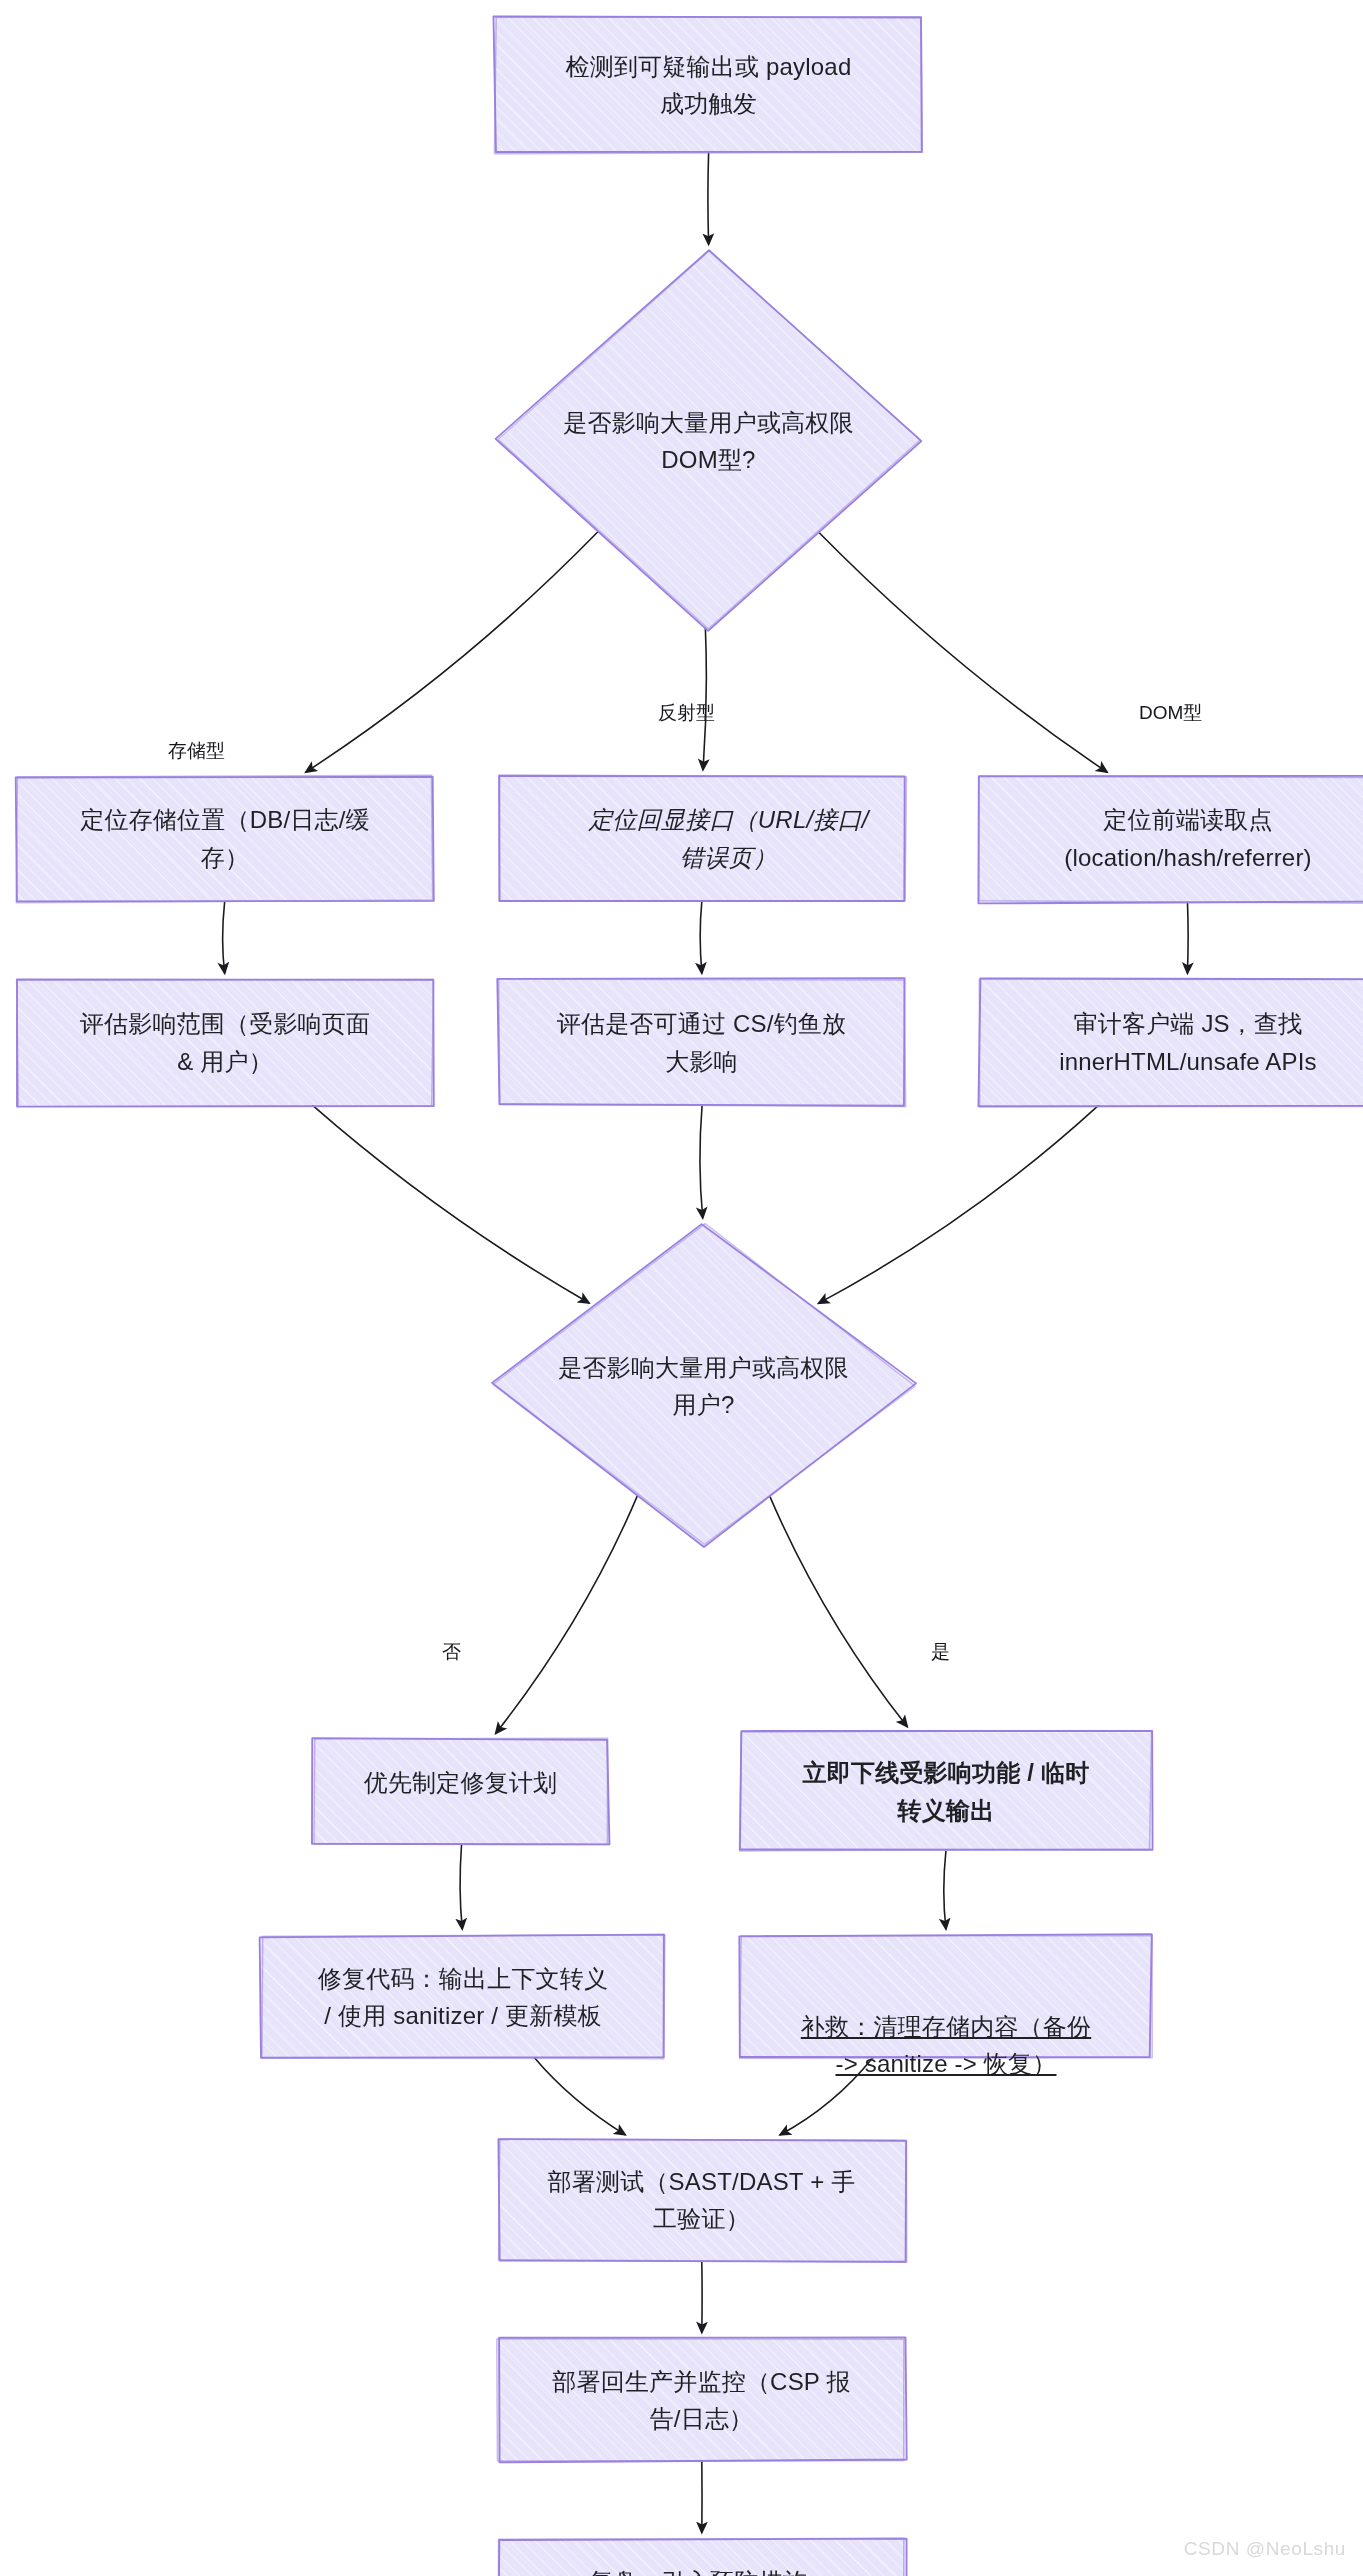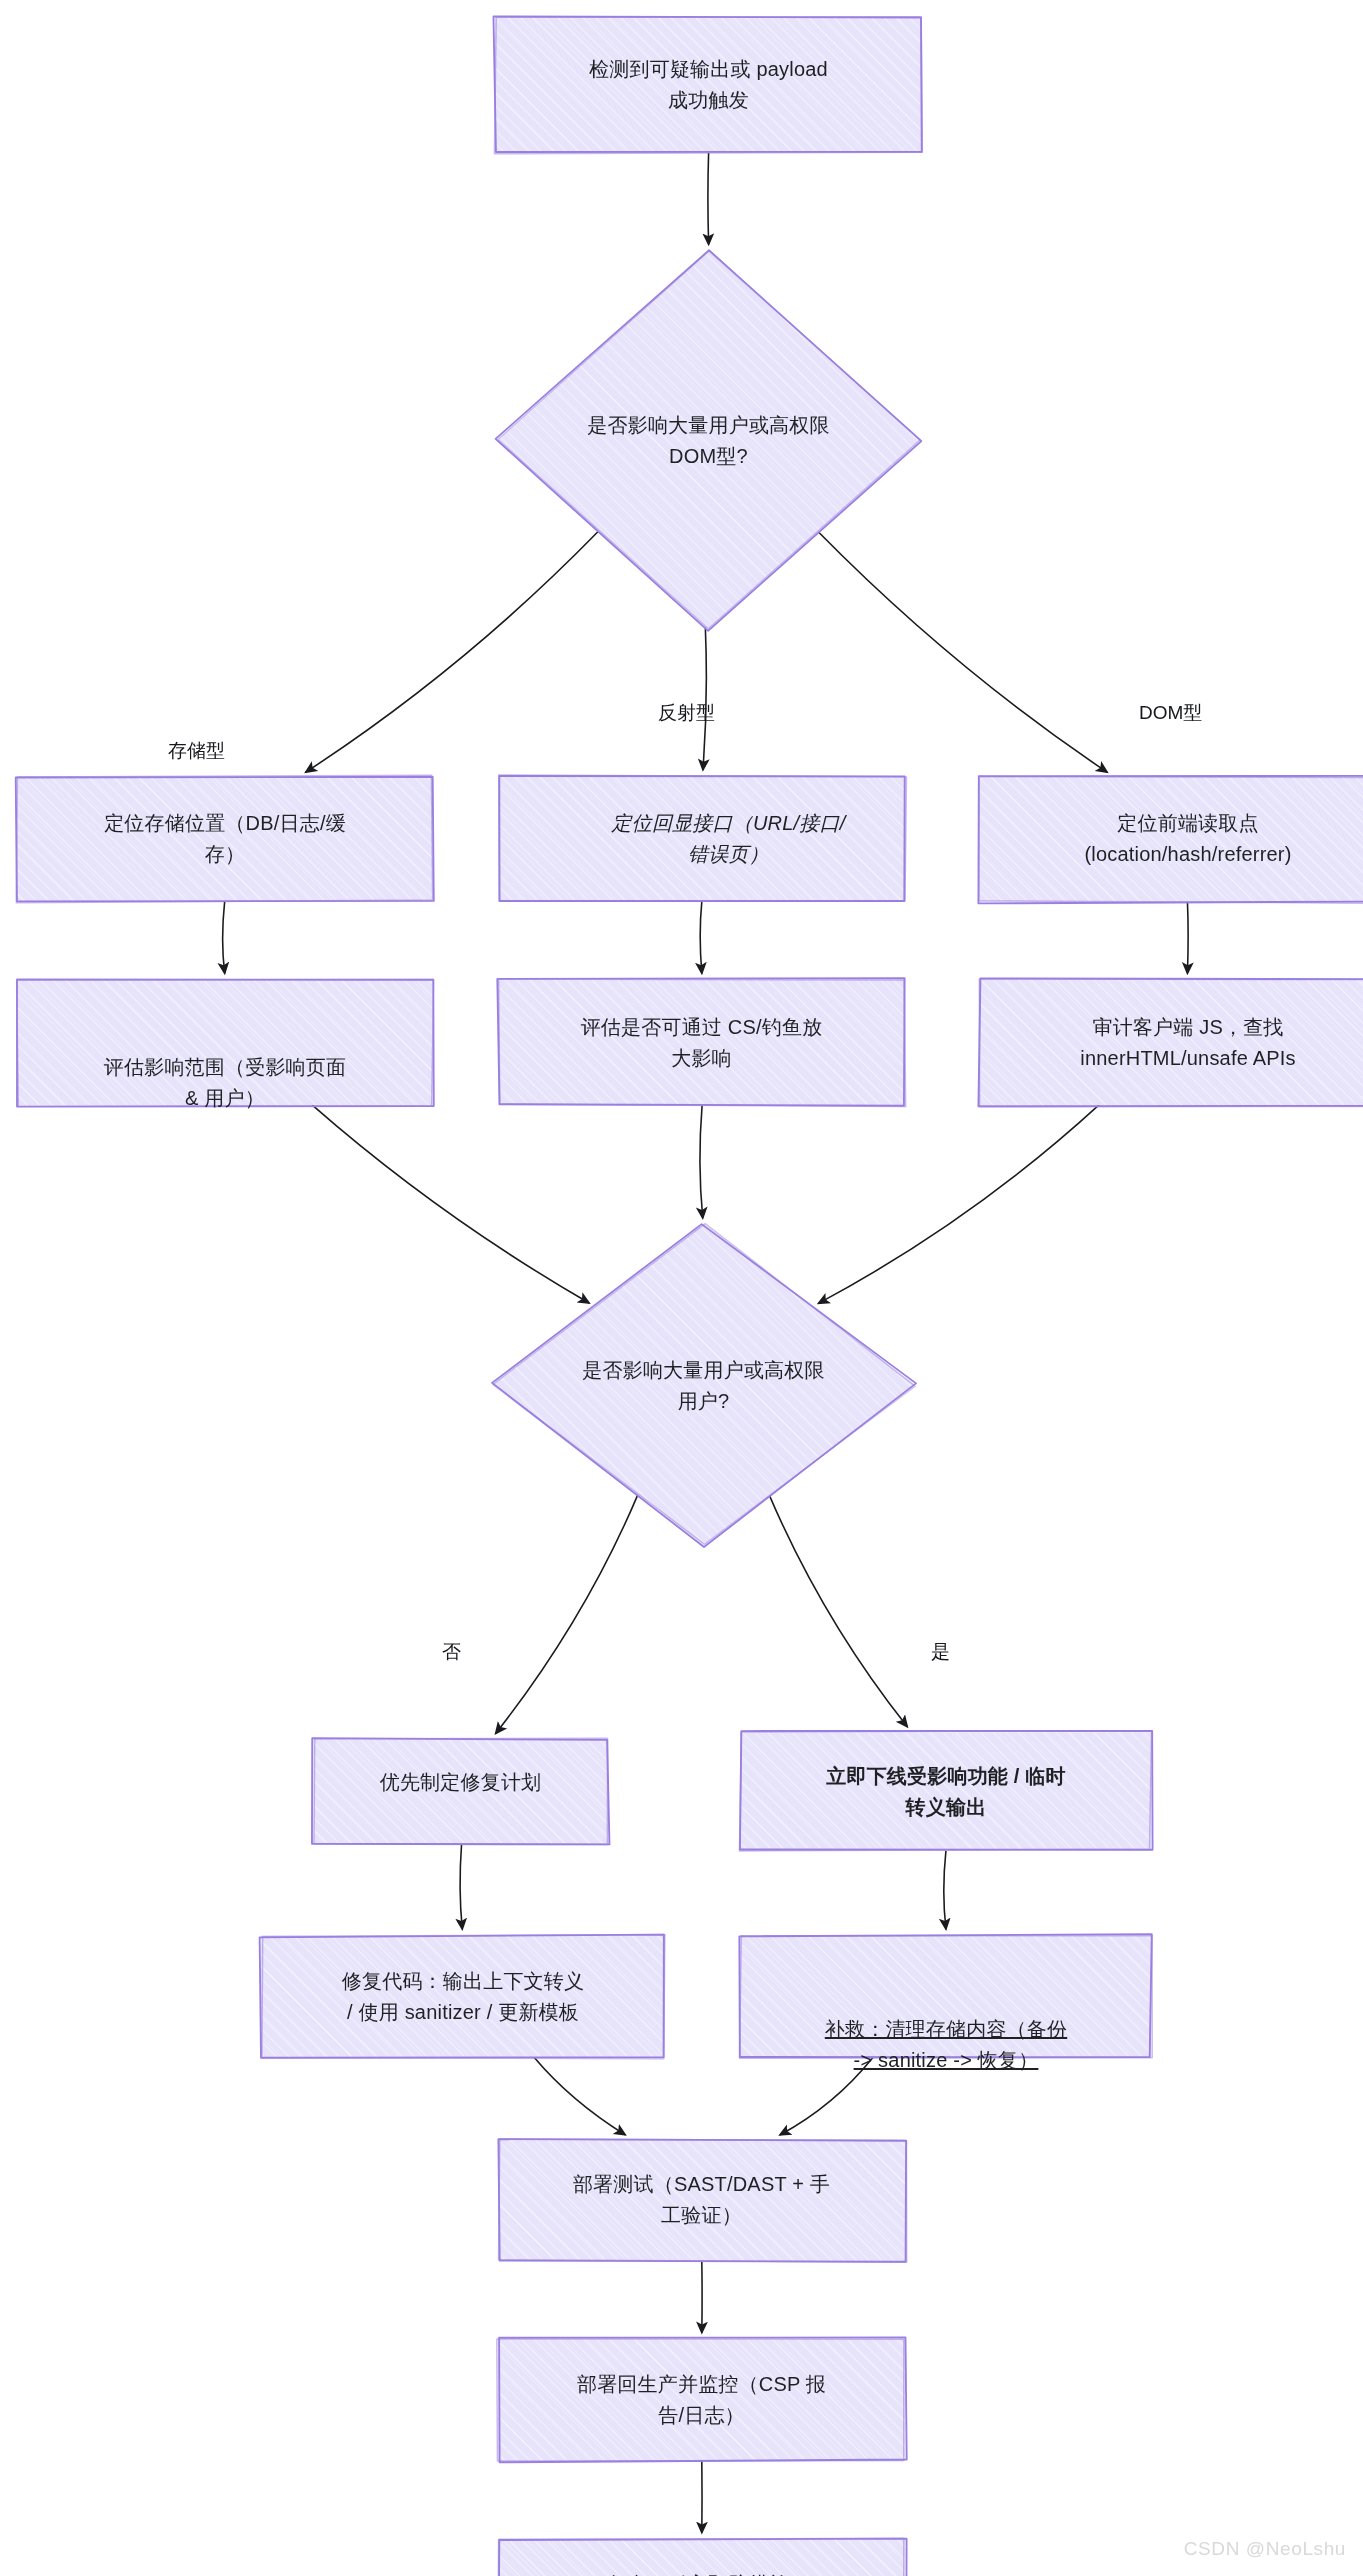--- a/index.html
+++ b/index.html
@@ -25,21 +25,21 @@
     width: 1364px;
     height: 2576px;
   }
   .node-label {
     position: absolute;
     display: flex;
     align-items: center;
     justify-content: center;
     text-align: center;
     color: #1f2024;
-    font-size: 20px;
+    font-size: 24px;
     line-height: 1.55;
     letter-spacing: 0.2px;
     white-space: pre-line;
     pointer-events: none;
   }
   .edge-label {
     position: absolute;
     color: #17181c;
     font-size: 19px;
     line-height: 1.2;
@@ -247,21 +247,21 @@
       <div class="node-label" style="left: 505px; top: 17px; width: 407px; height: 136px;">检测到可疑输出或 payload
 成功触发</div>
       <div class="node-label" style="left: 556px; top: 251px; width: 305px; height: 380px;">是否影响大量用户或高权限
 DOM型?</div>
       <div class="node-label" style="left: 27px; top: 776px; width: 396px; height: 125px;">定位存储位置（DB/日志/缓
 存）</div>
       <div class="node-label" style="left: 535px; top: 776px; width: 387px; height: 125px; font-style: italic;">定位回显接口（URL/接口/
 错误页）</div>
       <div class="node-label" style="left: 990px; top: 776px; width: 396px; height: 125px;">定位前端读取点
 (location/hash/referrer)</div>
-      <div class="node-label" style="left: 27px; top: 980px; width: 396px; height: 125px; margin-top: 40px;">评估影响范围（受影响页面
+      <div class="node-label" style="left: 27px; top: 980px; width: 396px; height: 125px;">评估影响范围（受影响页面
 &amp; 用户）</div>
       <div class="node-label" style="left: 508px; top: 980px; width: 387px; height: 125px;">评估是否可通过 CS/钓鱼放
 大影响</div>
       <div class="node-label" style="left: 990px; top: 980px; width: 396px; height: 125px;">审计客户端 JS，查找
 innerHTML/unsafe APIs</div>
       <div class="node-label" style="left: 551px; top: 1225px; width: 305px; height: 322px;">是否影响大量用户或高权限
 用户?</div>
       <div class="node-label" style="left: 323px; top: 1739px; width: 275px; height: 87px;">优先制定修复计划</div>
       <div class="node-label" style="left: 751px; top: 1732px; width: 390px; height: 119px; font-weight: bold;">立即下线受影响功能 / 临时
 转义输出</div>

